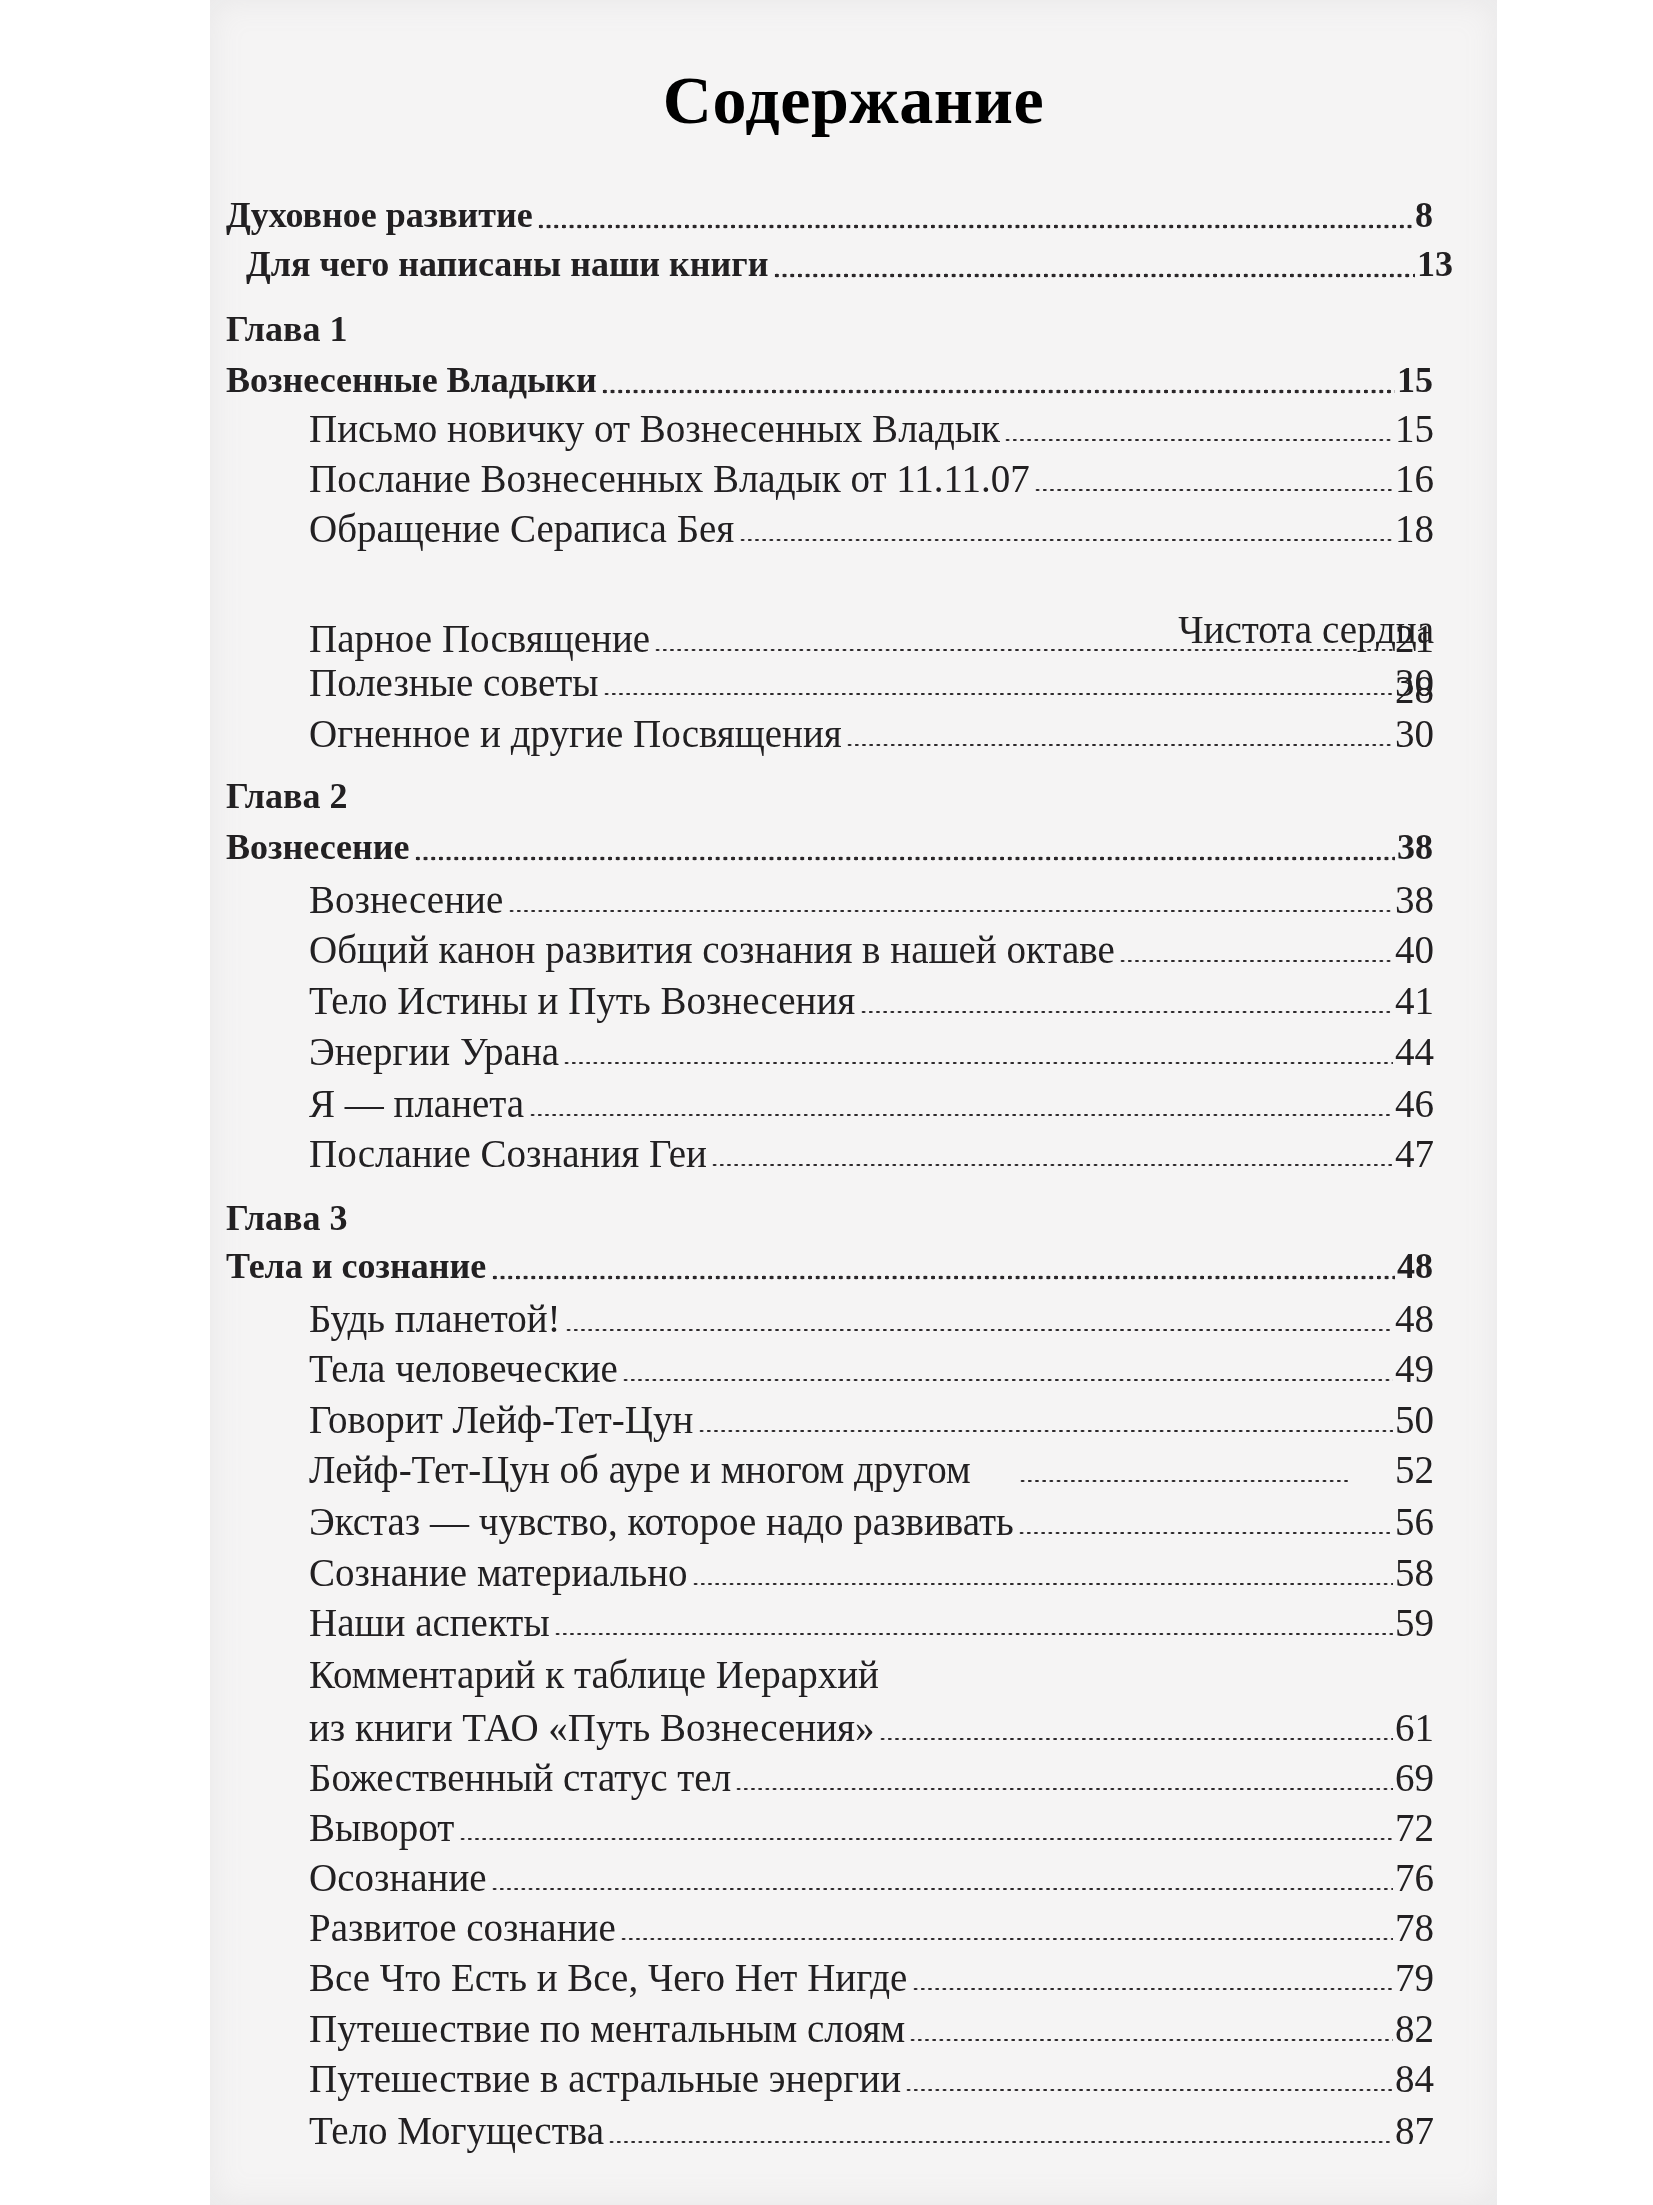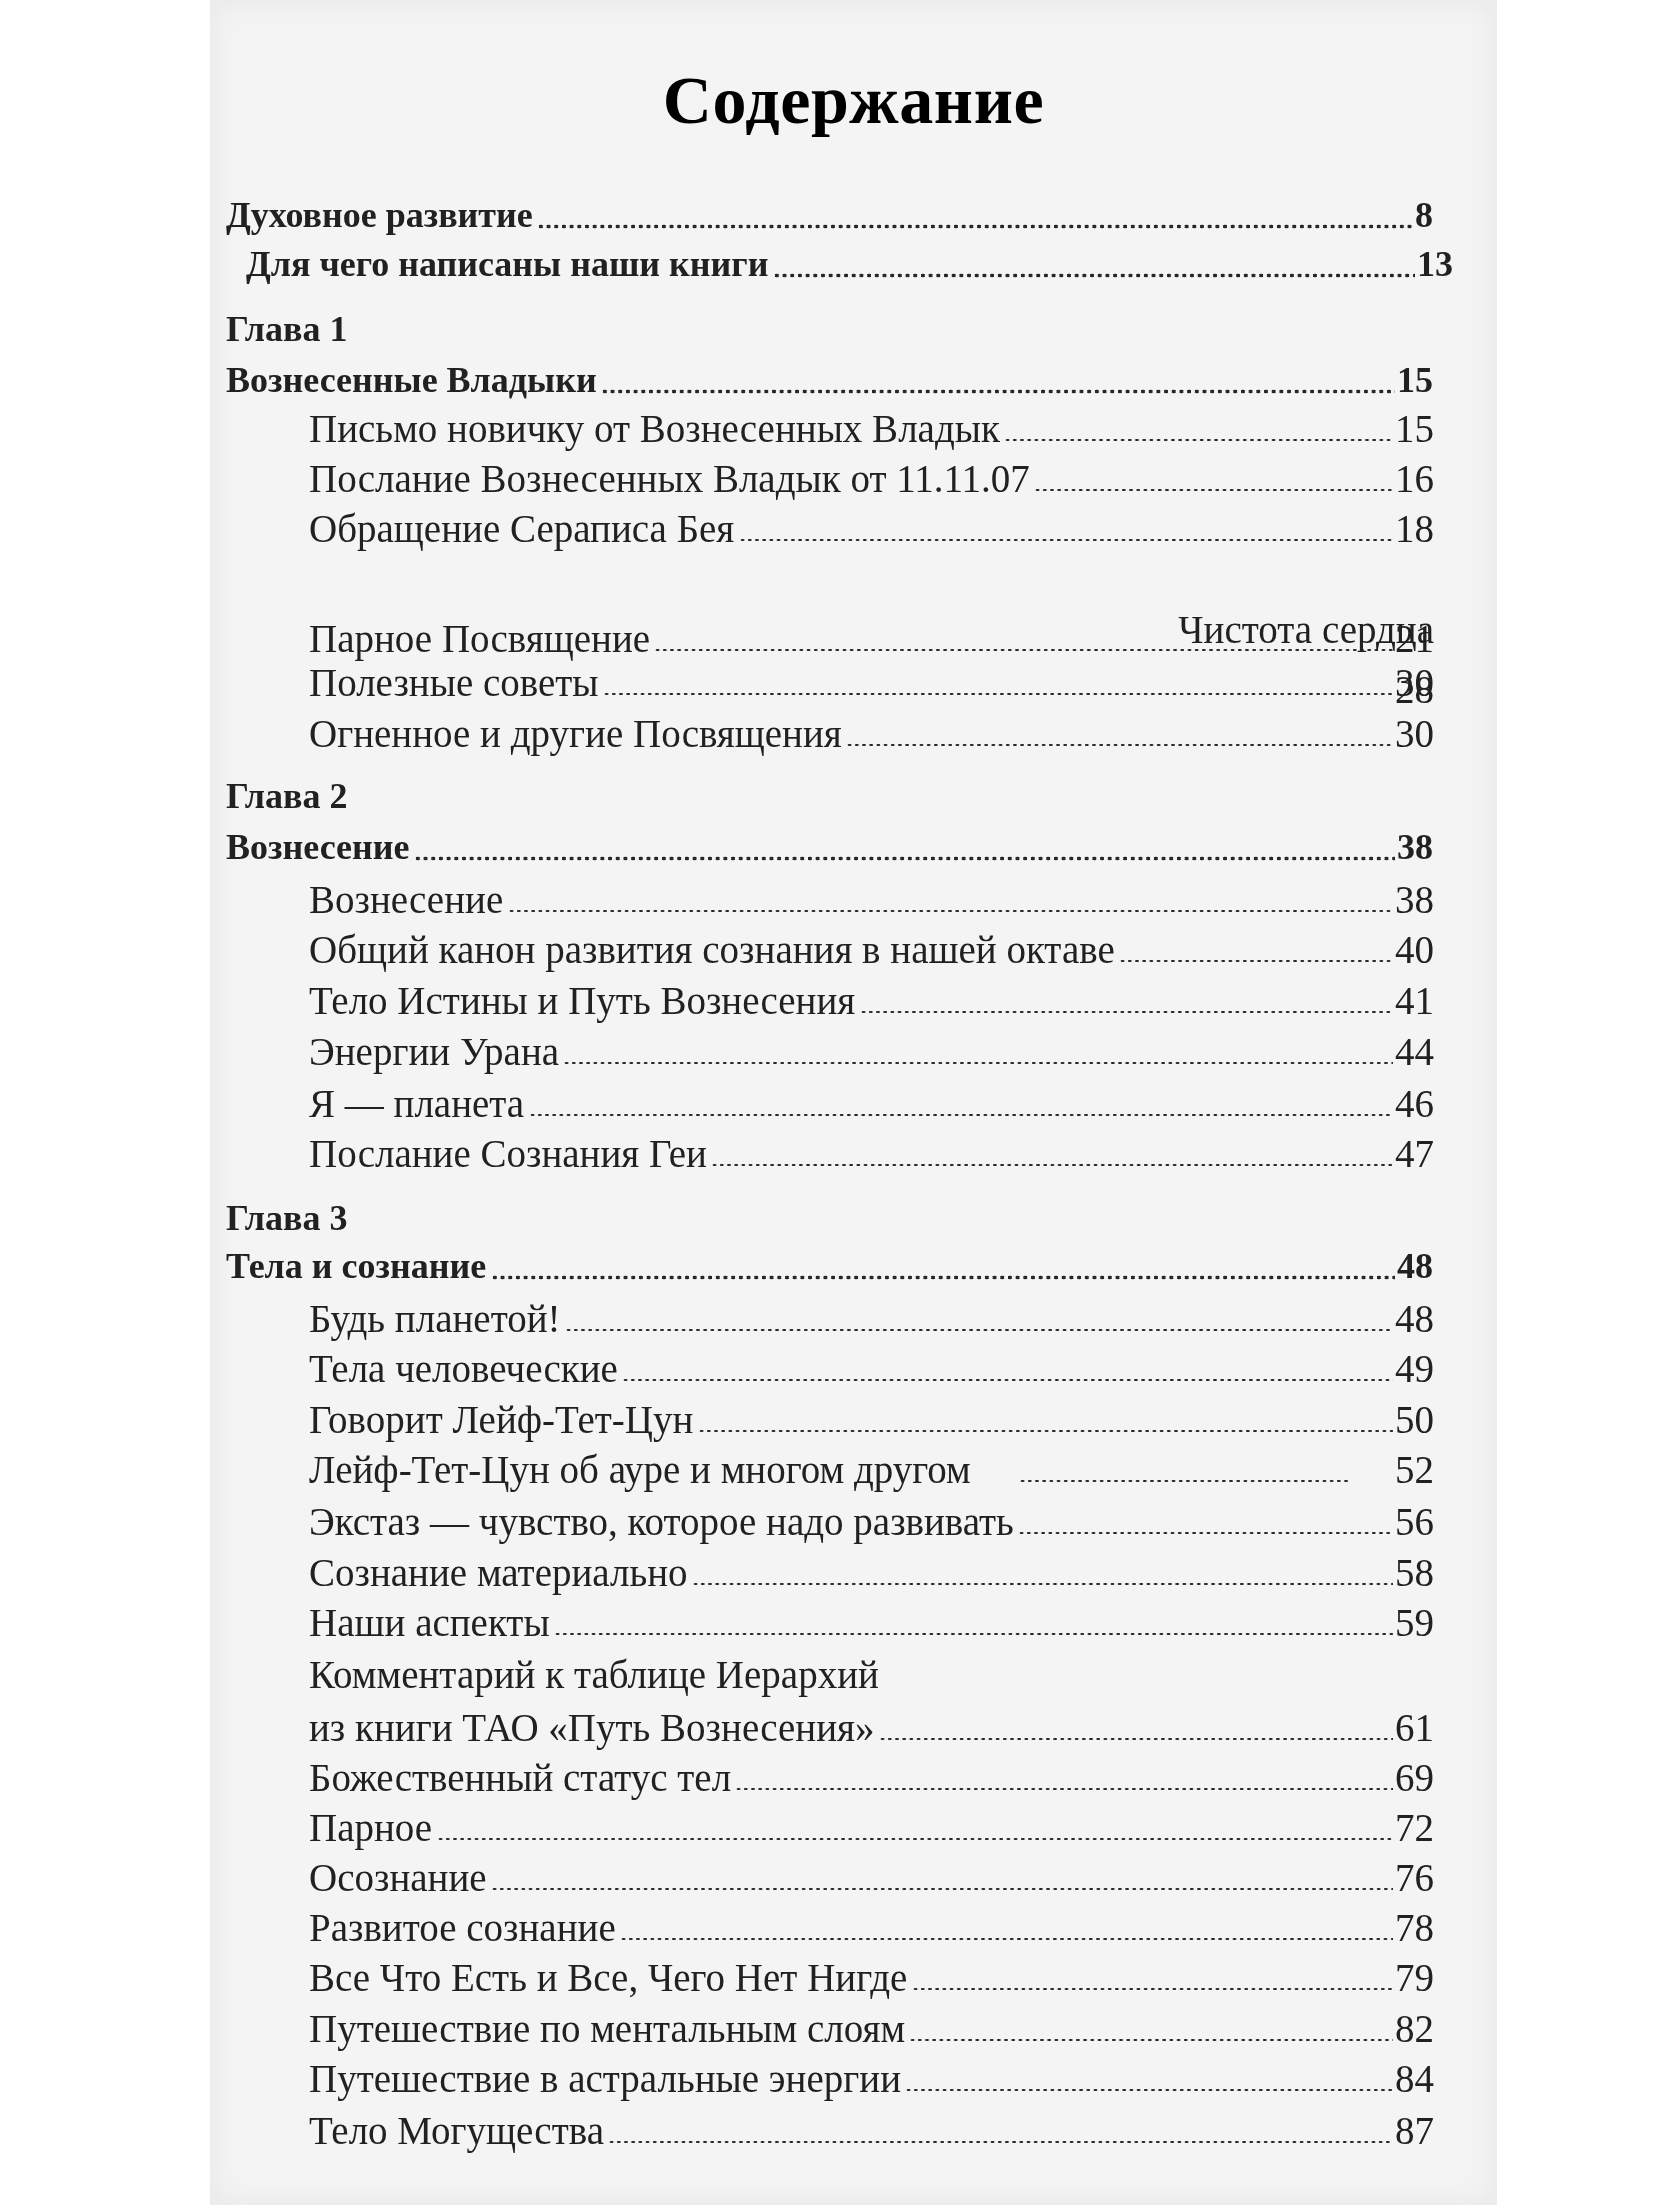--- a/index.html
+++ b/index.html
@@ -186,21 +186,21 @@
       <span class="label">из книги ТАО «Путь Вознесения»</span>
       <span class="leader"></span>
       <span class="page">61</span>
     </div>
     <div class="row indent" style="top: 1751px;">
       <span class="label">Божественный статус тел</span>
       <span class="leader"></span>
       <span class="page">69</span>
     </div>
     <div class="row indent" style="top: 1801px;">
-      <span class="label">Парное</span>
+      <span class="label">Выворот</span>
       <span class="leader"></span>
       <span class="page">72</span>
     </div>
     <div class="row indent" style="top: 1851px;">
       <span class="label">Осознание</span>
       <span class="leader"></span>
       <span class="page">76</span>
     </div>
     <div class="row indent" style="top: 1901px;">
       <span class="label">Развитое сознание</span>

